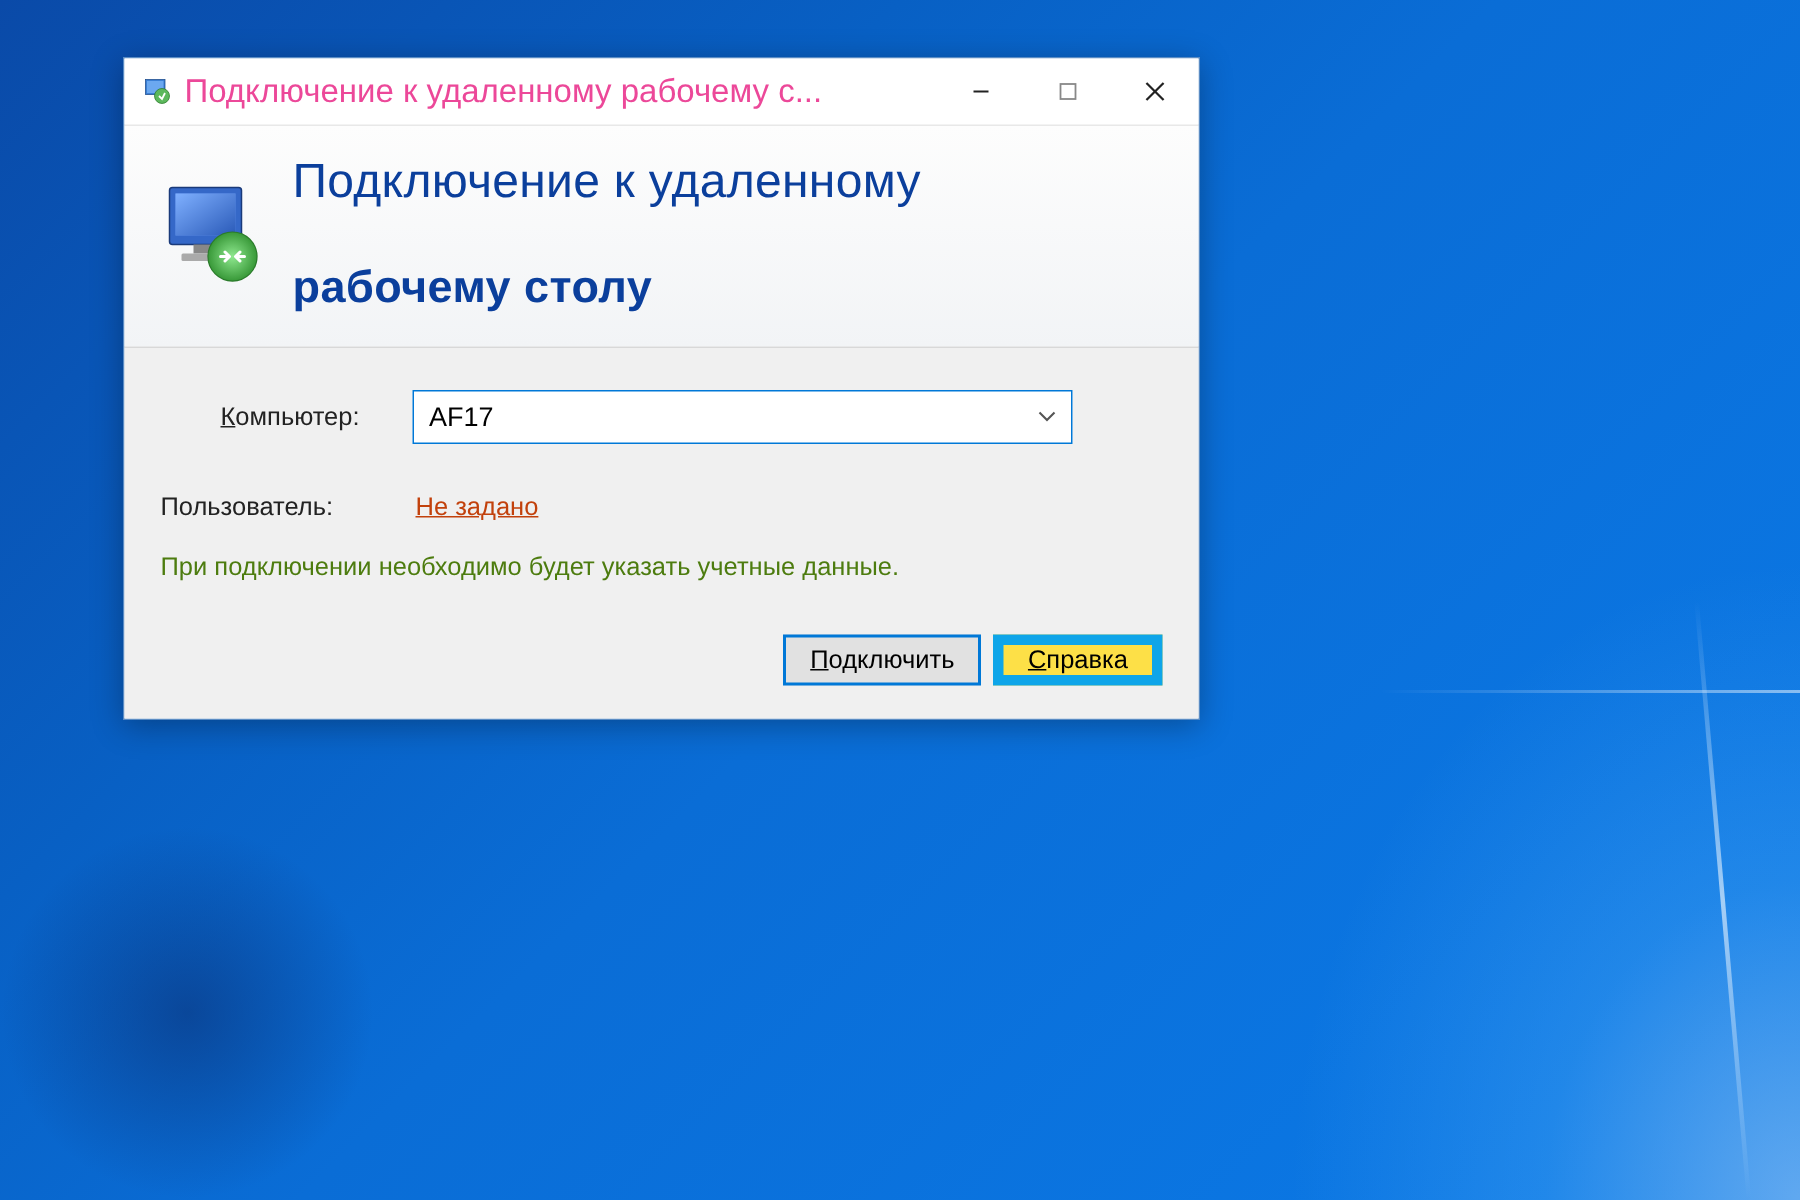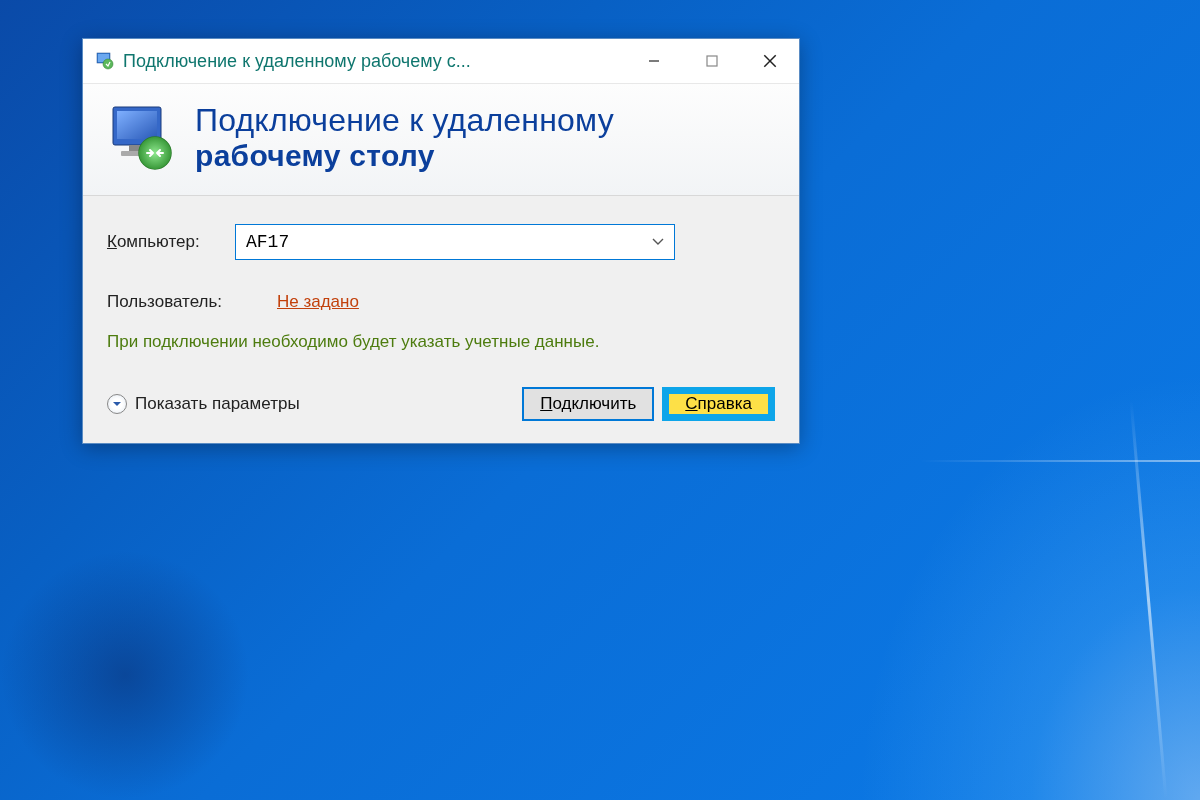--- a/index.html
+++ b/index.html
@@ -69,22 +69,22 @@
       height: 20px;
       margin-right: 8px;
       position: relative;
     }
     .titlebar-icon svg {
       width: 100%;
       height: 100%;
     }
     .titlebar-text {
       flex: 1;
-      font-size: 18px;
-      color: #0f766e;
+      font-size: 22px;
+      color: #ec4899;
       white-space: nowrap;
       overflow: hidden;
       text-overflow: ellipsis;
     }
     .window-controls {
       display: flex;
     }
     .window-control {
       width: 58px;
       height: 44px;
@@ -114,50 +114,52 @@
       font-size: 32px;
       font-weight: 400;
       color: #0b3f9c;
       letter-spacing: 0.2px;
     }
     .header-line2 {
       font-size: 30px;
       font-weight: 700;
       color: #0b3f9c;
       letter-spacing: 0.3px;
+      margin-top: 36px;
     }
     .body-section {
       background: #f0f0f0;
       padding: 28px 24px 22px 24px;
     }
     .form-row {
       display: flex;
       align-items: center;
       margin-bottom: 18px;
     }
     .form-label {
       font-size: 17px;
       color: #222;
       width: 128px;
+      margin-left: 40px;
     }
     .form-label .underline {
       text-decoration: underline;
     }
     .combo-input {
       flex: 1;
       max-width: 440px;
       position: relative;
     }
     .combo-input input {
       width: 100%;
       height: 36px;
       border: 1px solid #0078d7;
       padding: 0 38px 0 10px;
       font-size: 18px;
-      font-family: Liberation Mono, monospace;
+      font-family: Liberation Sans, sans-serif;
       background: white;
       outline: none;
     }
     .combo-arrow {
       position: absolute;
       right: 0;
       top: 1px;
       width: 34px;
       height: 34px;
       display: flex;
@@ -318,28 +320,20 @@
     </div>
 
     <div class="user-row">
       <div class="user-label">Пользователь:</div>
       <div class="user-value">Не задано</div>
     </div>
 
     <div class="info-text">При подключении необходимо будет указать учетные данные.</div>
 
     <div class="bottom-row">
-      <div class="show-options">
-        <div class="expand-icon">
-          <svg width="10" height="8" viewBox="0 0 10 8">
-              <path d="M1 2 L5 6 L9 2" fill="#2a5aaa"></path>
-            </svg>
-        </div>
-        <span><span class="underline">П</span><span>оказать параметры</span></span>
-      </div>
       <div class="spacer"></div>
       <button class="btn primary">
         <span class="underline">П</span><span>одключить</span>
       </button>
       <button class="btn">
         <span class="underline">С</span><span>правка</span>
       </button>
     </div>
   </div>
 </div>

